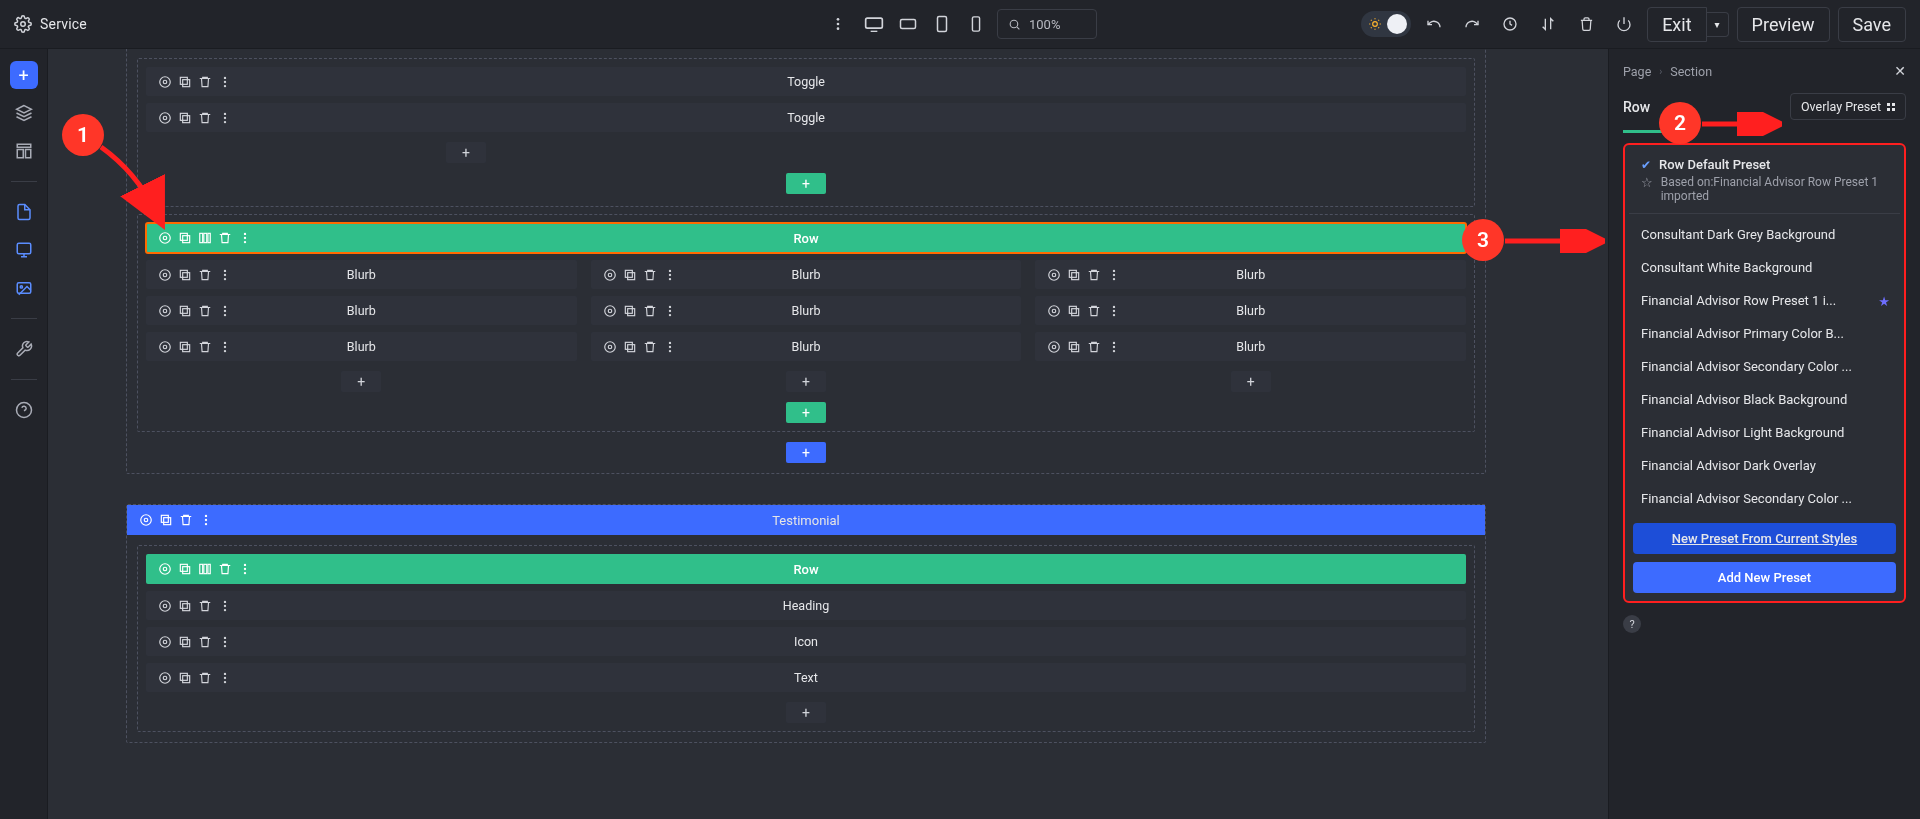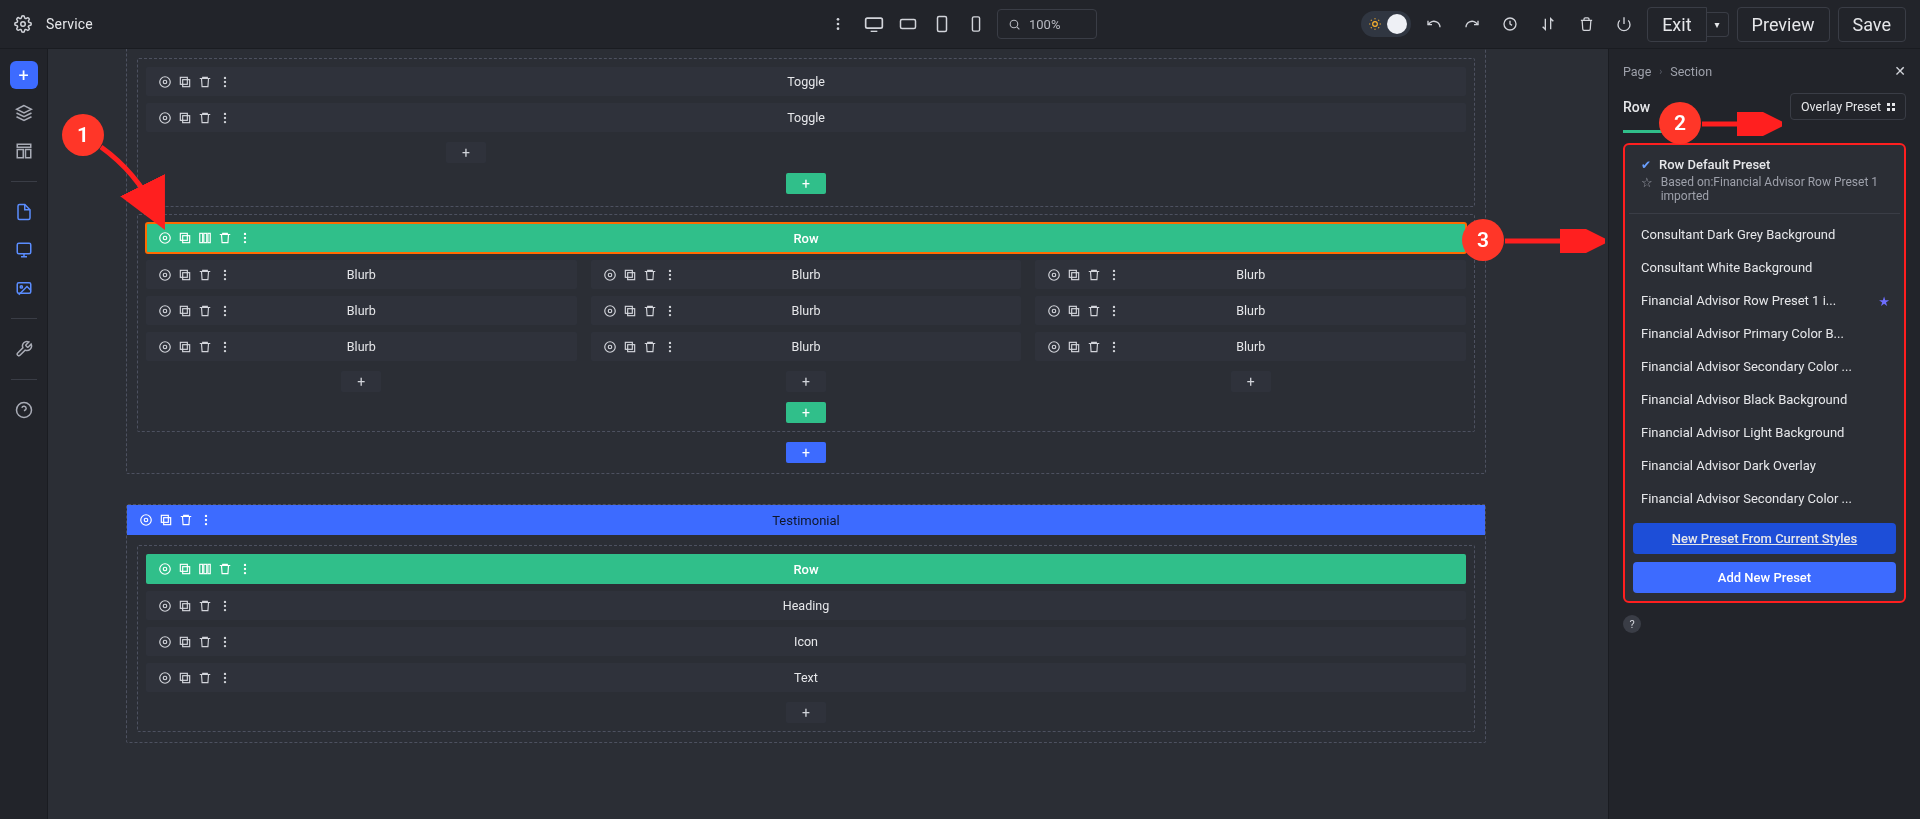--- a/index.html
+++ b/index.html
@@ -1,17 +1,17 @@
 <!DOCTYPE html>
 <html><head>
 <meta charset="utf-8">
 <style>
 * { box-sizing: border-box; margin: 0; padding: 0; font-family: -apple-system, BlinkMacSystemFont, "Segoe UI", Roboto, sans-serif; }
 body { background: #2b2e35; color: #e6e7ea; overflow: hidden; width: 1920px; height: 819px; position: relative; }
-.topbar { height: 49px; background: #22242a; display: flex; align-items: center; padding: 0 14px; gap: 10px; border-bottom: 1px solid #1a1c21; }
+.topbar { height: 49px; background: #22242a; display: flex; align-items: center; padding: 0 14px; gap: 4px; border-bottom: 1px solid #1a1c21; }
 .topbar .gear { width: 18px; height: 18px; }
 .page-title { font-size: 14px; margin-left: 4px; letter-spacing: .2px; }
 .topbar .center { position: absolute; left: 50%; transform: translateX(-50%); display:flex; align-items:flex-start; gap:6px;}
 .icon-btn { width: 30px; height: 30px; display:flex; align-items:center; justify-content:center; border-radius:4px; color:#d2d4da; }
 .device-grp { display:flex; gap:4px;}
 .zoom-box { border:1px solid #3a3d46; border-radius:4px; height:30px; display:flex; align-items:center; padding:0 10px; gap:8px; color:#b8bac2; font-size:13px; min-width:100px;}
 .topbar .right { margin-left:auto; display:flex; align-items:center; gap:8px;}
 .pill { background:#303641; border-radius:20px; padding:3px 4px; display:flex; align-items:center; gap:2px;}
 .pill .sun { width:20px; height:20px; border-radius:50%; display:flex; align-items:center; justify-content:center;}
 .pill .knob { width:20px; height:20px; border-radius:50%; background:#eef0f5;}
@@ -24,21 +24,21 @@
 .lb-item { width:28px; height:28px; display:flex; align-items:center; justify-content:center; color:#a9acb6;}
 .lb-sep { width:26px; height:1px; background:#3a3d46; margin:6px 0;}
 .canvas { position:absolute; left:48px; top:49px; right:356px; bottom:0; overflow:hidden; padding:0 78px;}
 .section-wrap{ border:1px dashed #4d5160; border-radius:2px; padding:10px; margin-bottom:30px;}
 .row-bar { background:#30bf8a; height:30px; border-radius:2px; display:flex; align-items:center; position:relative;}
 .row-bar.sel { outline:2px solid #ff6a00; outline-offset:-1px;}
 .row-bar .tools { display:flex; gap:6px; padding:0 12px; color:#fff;}
 .row-bar .label { position:absolute; left:50%; transform:translateX(-50%); font-size:13px; color:#fff; font-weight:500;}
 .testimonial-bar{background:#3d6bff; height:30px; display:flex; align-items:center; position:relative; margin-top:6px;}
 .testimonial-bar .tools{display:flex; gap:6px; padding:0 12px; color:#fff;}
-.testimonial-bar .label{position:absolute; left:50%; transform:translateX(-50%); font-size:13px; color:#0f172a;}
+.testimonial-bar .label{position:absolute; left:50%; transform:translateX(-50%); font-size:13px; color:#e5e5e5;}
 .module-bar { background:#2f323b; height:29px; border-radius:2px; margin-top:7px; display:flex; align-items:center; position:relative;}
 .module-bar .tools { display:flex; gap:6px; padding:0 12px; color:#d2d4da;}
 .module-bar .label{position:absolute; left:50%; transform:translateX(-50%); font-size:12.5px; color:#e6e7ea;}
 .cols { display:flex; gap:14px; margin-top:7px;}
 .col { flex:1; }
 .col-wrap{border:1px dashed #4d5160; padding:8px; border-radius:2px; margin-top:7px;}
 .add-btn { background:#30bf8a; width:40px; height:21px; border-radius:2px; display:flex; align-items:center; justify-content:center; color:#fff; margin:10px auto 0; font-size:14px;}
 .add-btn.dark{background:#2f323b; color:#d2d4da;}
 .add-btn.blue{background:#3d6bff;}
 .row-dashed{border:1px dashed #4d5160; padding:8px; border-radius:2px; margin-top:7px;}

